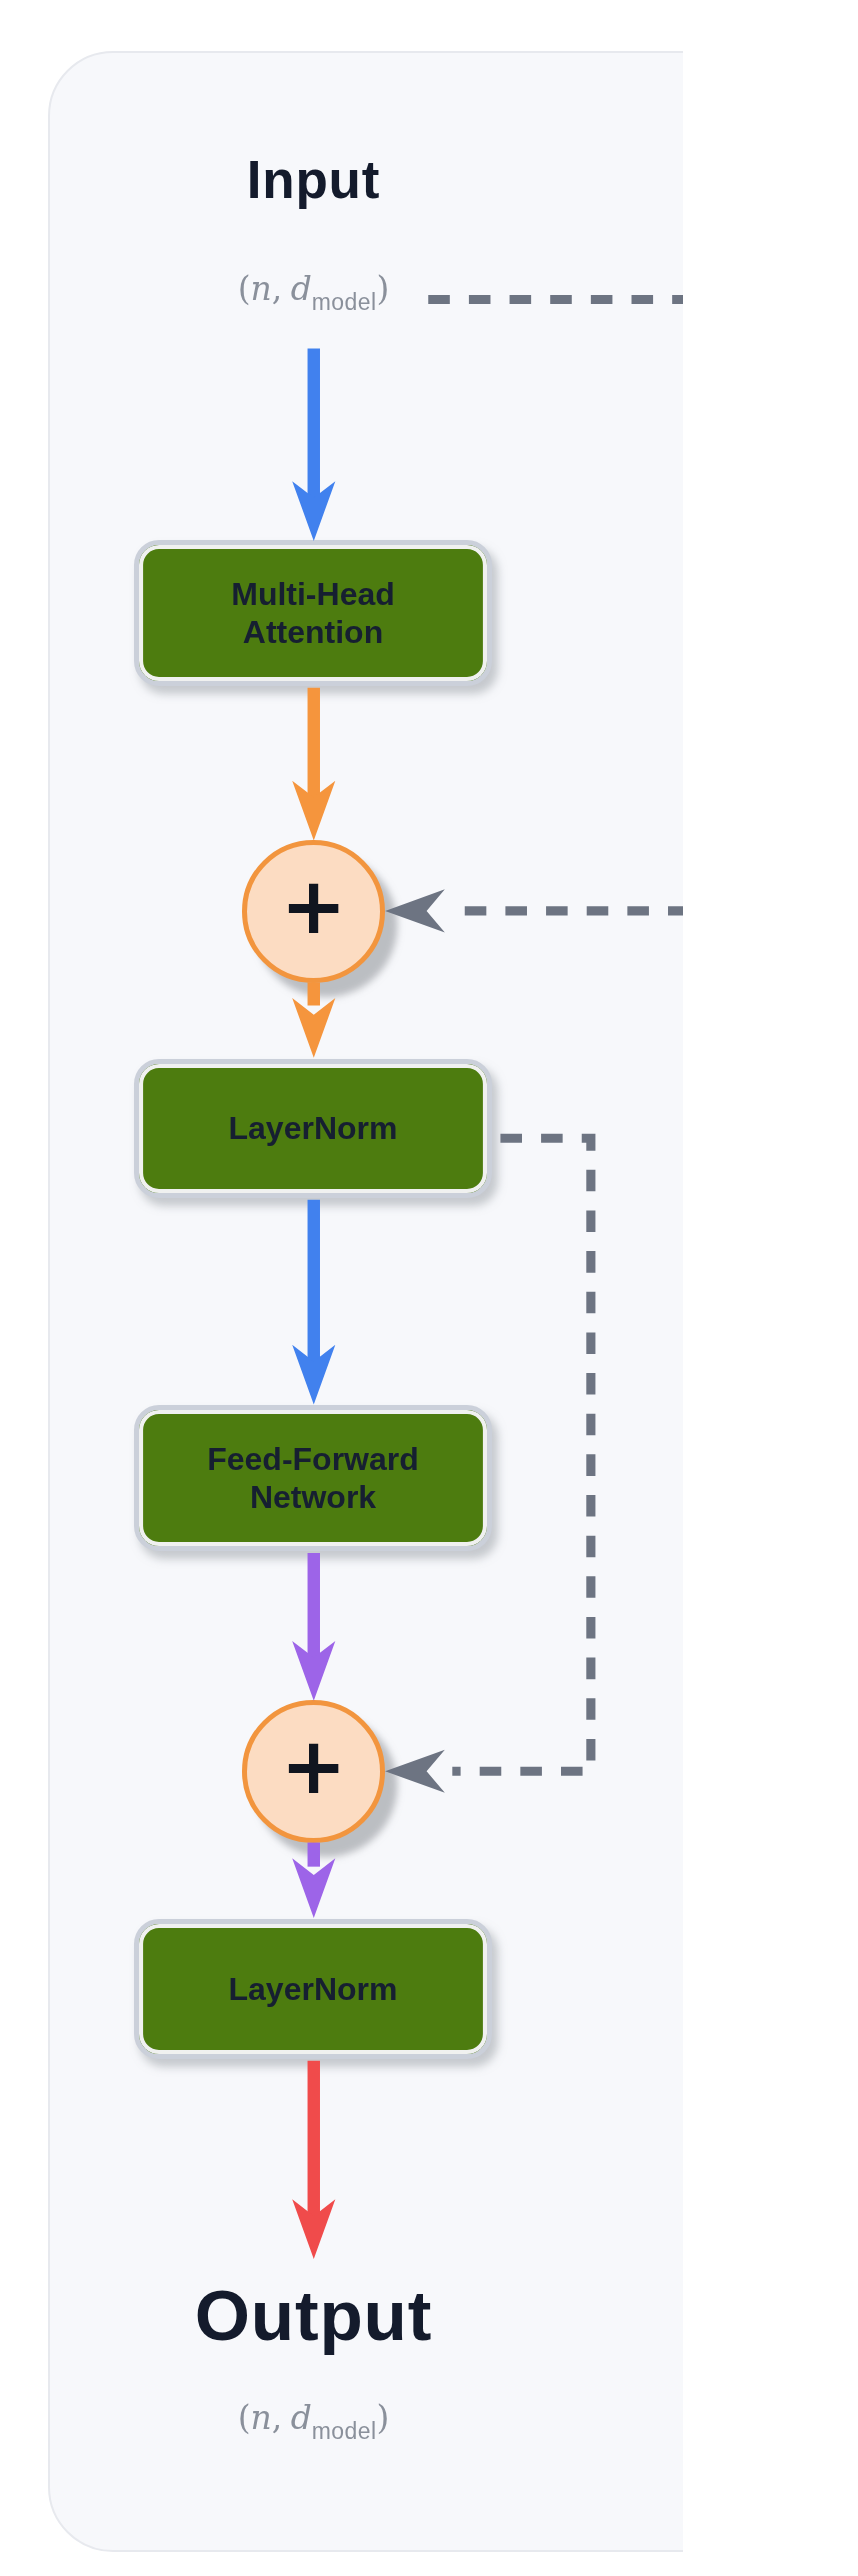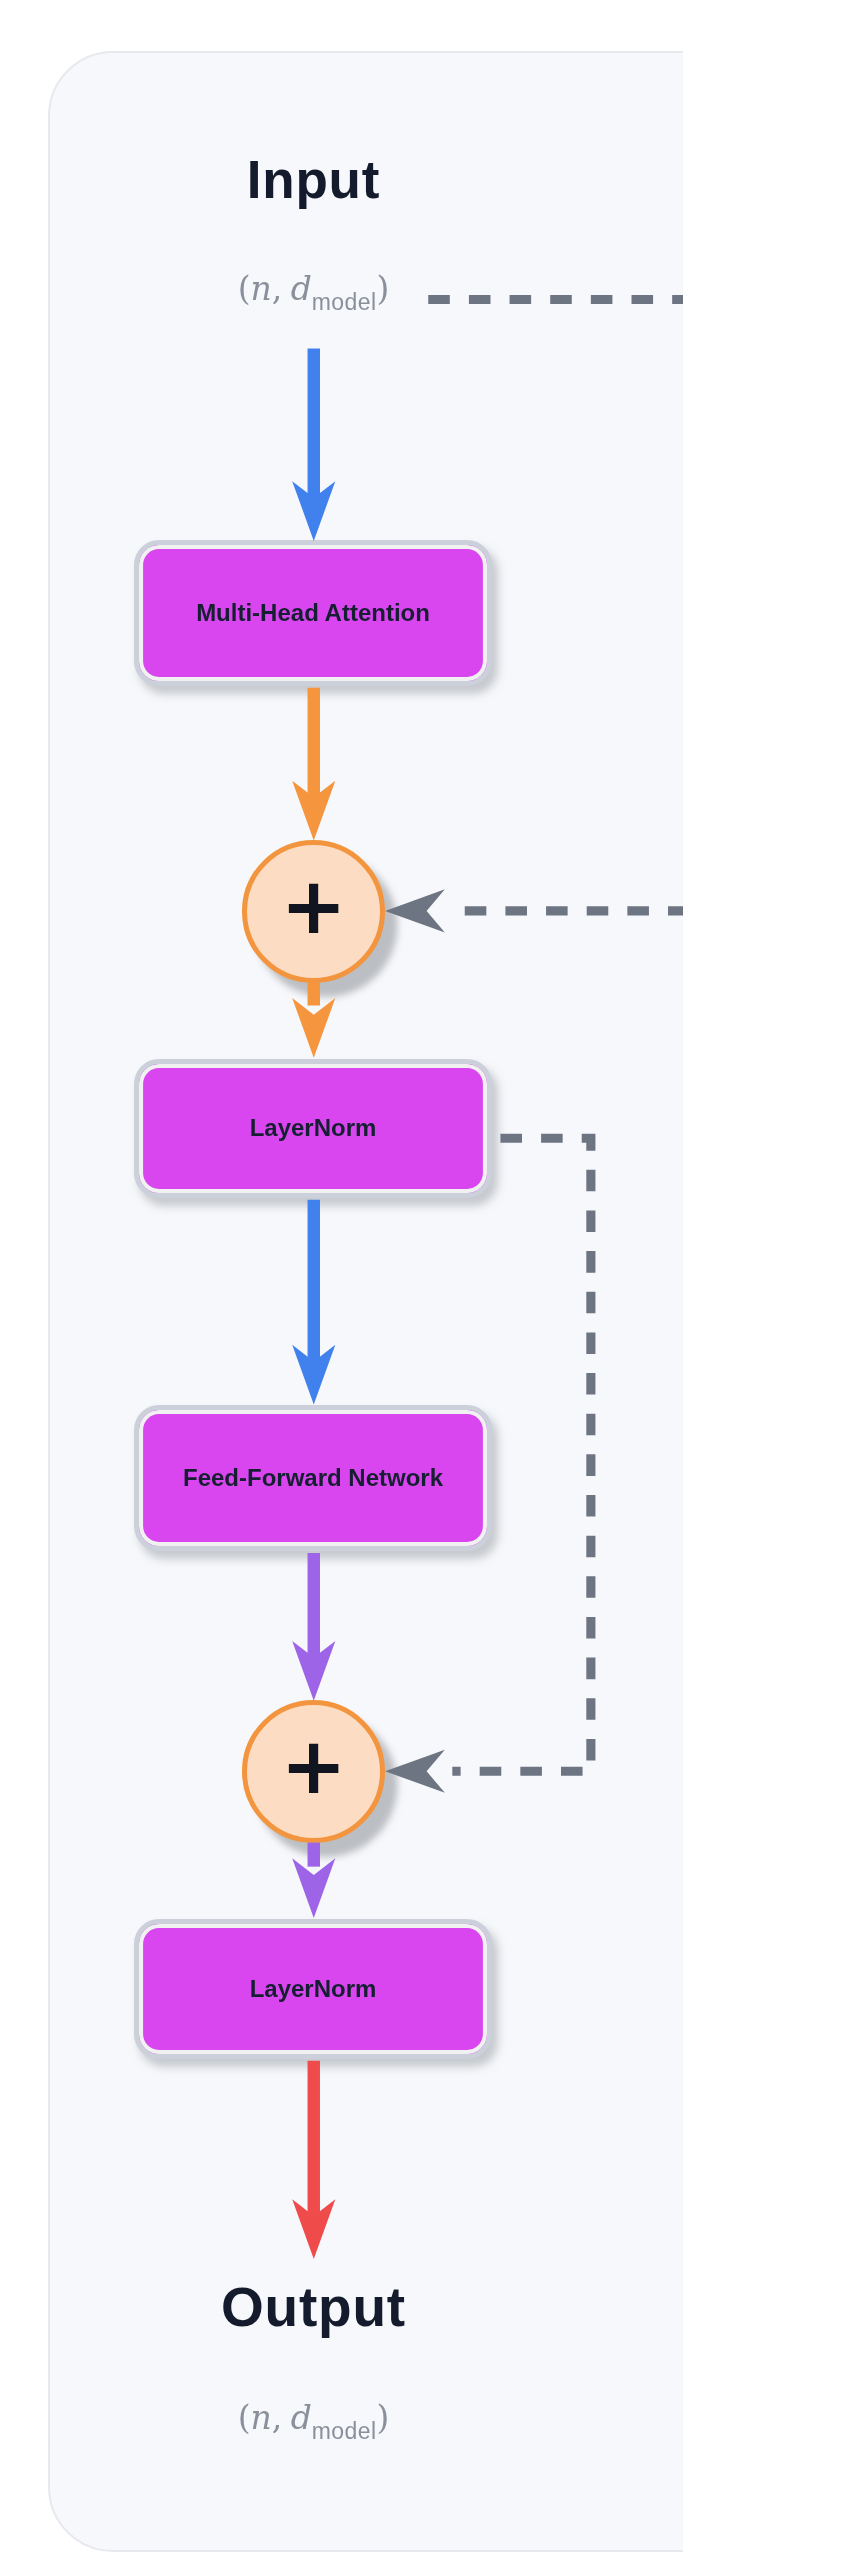--- a/index.html
+++ b/index.html
@@ -4,37 +4,37 @@
 <style>
   html,body{margin:0;padding:0;background:#ffffff;}
   .canvas{position:relative;width:683px;height:2576px;background:#ffffff;overflow:hidden;
           font-family:"Liberation Sans",sans-serif;text-decoration:underline;}
   .card{position:absolute;left:48px;top:51px;width:784px;height:2501px;box-sizing:border-box;
         border-radius:65px;background:#f7f8fb;border:2.5px solid #e7e9ee;}
   .connectors{position:absolute;left:0;top:0;z-index:3;pointer-events:none;}
   .title{position:absolute;left:106px;width:415px;text-align:center;z-index:2;
          font-weight:bold;color:#141b2c;letter-spacing:0.8px;}
   #input-title{top:149px;font-size:53px;}
-  #output-title{top:2275px;font-size:55px;}
+  #output-title{top:2275px;font-size:71px;}
   .shape-label{position:absolute;left:106px;width:415px;text-align:center;z-index:2;
                color:#8a909b;font-family:"DejaVu Serif",serif;font-size:33px;}
   #input-shape{top:269px;}
   #output-shape{top:2398px;}
   .shape-label .var{font-style:italic;}
   .shape-label .comma{margin-right:8.3px;}
   .shape-label .sub{font-family:"Liberation Sans",sans-serif;font-style:normal;
                     font-size:23px;vertical-align:-10px;letter-spacing:0.4px;}
   .node{position:absolute;left:134px;width:358px;box-sizing:border-box;z-index:2;
-        border:5.8px solid #cbd0da;border-radius:25px;background:#d946ef;
+        border:5.8px solid #cbd0da;border-radius:25px;background:#4d7c0f;
         box-shadow:inset 0 0 0 4.1px #f0f1f0, 5.8px 7.5px 8.3px rgba(150,155,162,0.5);
         display:flex;align-items:center;justify-content:center;text-align:center;
-        font-weight:bold;font-size:24px;line-height:1.2;color:#161f31;padding:0 37px;}
+        font-weight:bold;font-size:32px;line-height:1.2;color:#161f31;padding:0 37px;}
   #node-mha{top:540px;height:146px;}
   #node-ln1{top:1059px;height:139px;}
-  #node-ffn{top:1405px;height:146px;text-align:right;}
+  #node-ffn{top:1405px;height:146px;}
   #node-ln2{top:1919px;height:140px;}
   .add-circle{position:absolute;left:242px;width:143px;height:143px;box-sizing:border-box;z-index:2;
               border-radius:50%;border:5.8px solid #f2953e;background:#fcdcc2;
               box-shadow:12.4px 14px 7.5px rgba(138,142,147,0.55);
               display:flex;align-items:center;justify-content:center;
               font-weight:bold;font-size:79px;line-height:1;color:#10151f;}
   #add-1{top:840px;}
   #add-2{top:1700px;}
   .add-symbol{transform:translateY(-5px);font-family:"DejaVu Sans",sans-serif;}
 </style>

